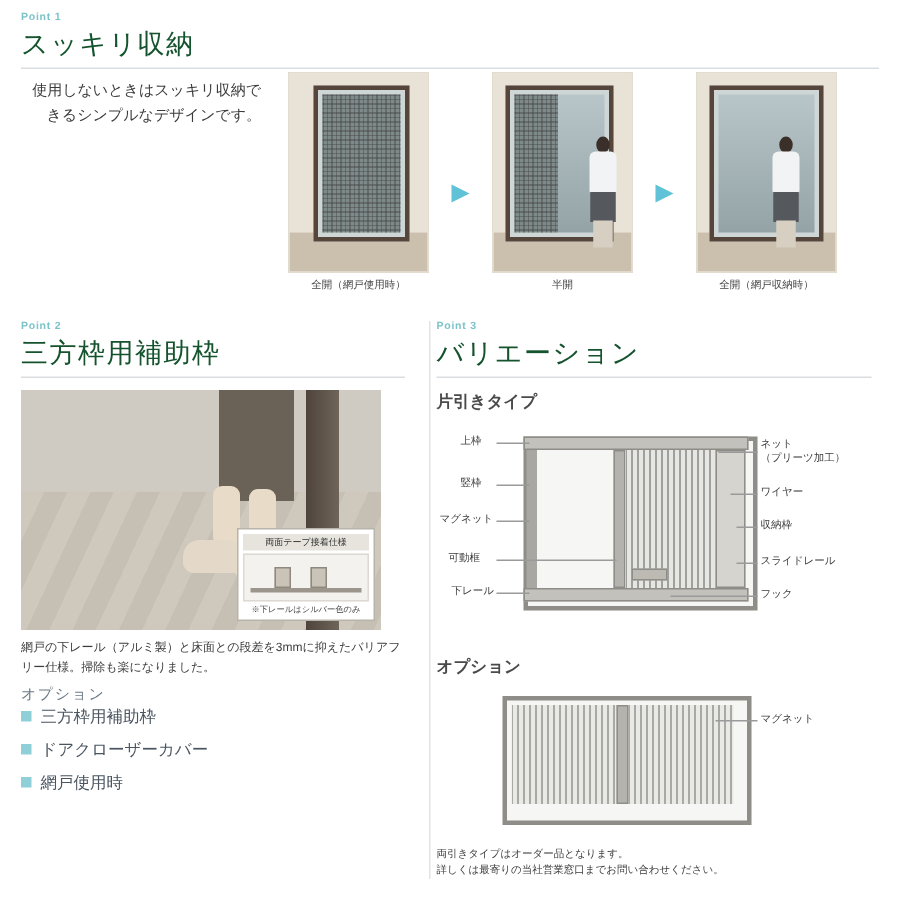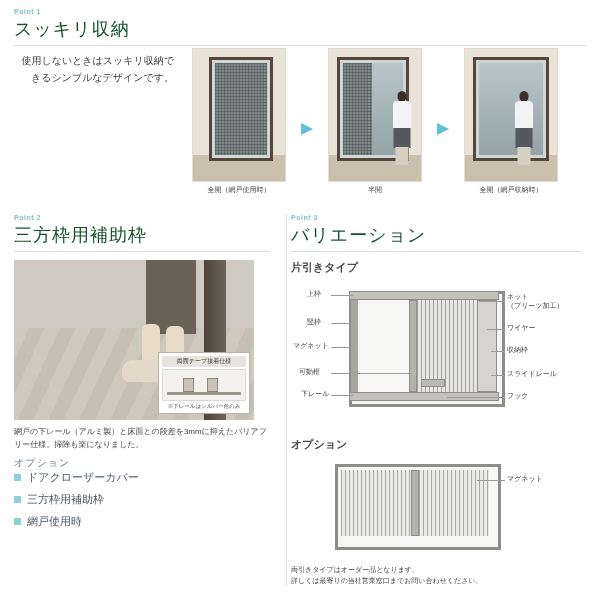--- a/index.html
+++ b/index.html
@@ -486,25 +486,25 @@
           <div class="callout-note">※下レールはシルバー色のみ</div>
         </div>
       </div>
 
       <div class="caption-small">網戸の下レール（アルミ製）と床面との段差を3mmに抑えたバリアフリー仕様。掃除も楽になりました。</div>
 
       <div class="opt-head">オプション</div>
       <ul class="opt-list">
         <li>
           <span class="sq"></span>
-          <span>ドアクローザーカバー</span>
+          <span>三方枠用補助枠</span>
         </li>
         <li>
           <span class="sq"></span>
-          <span>三方枠用補助枠</span>
+          <span>ドアクローザーカバー</span>
         </li>
         <li>
           <span class="sq"></span>
           <span>網戸使用時</span>
         </li>
       </ul>
     </div>
 
     <div class="col-right">
       <div class="point-label">Point 3</div>

